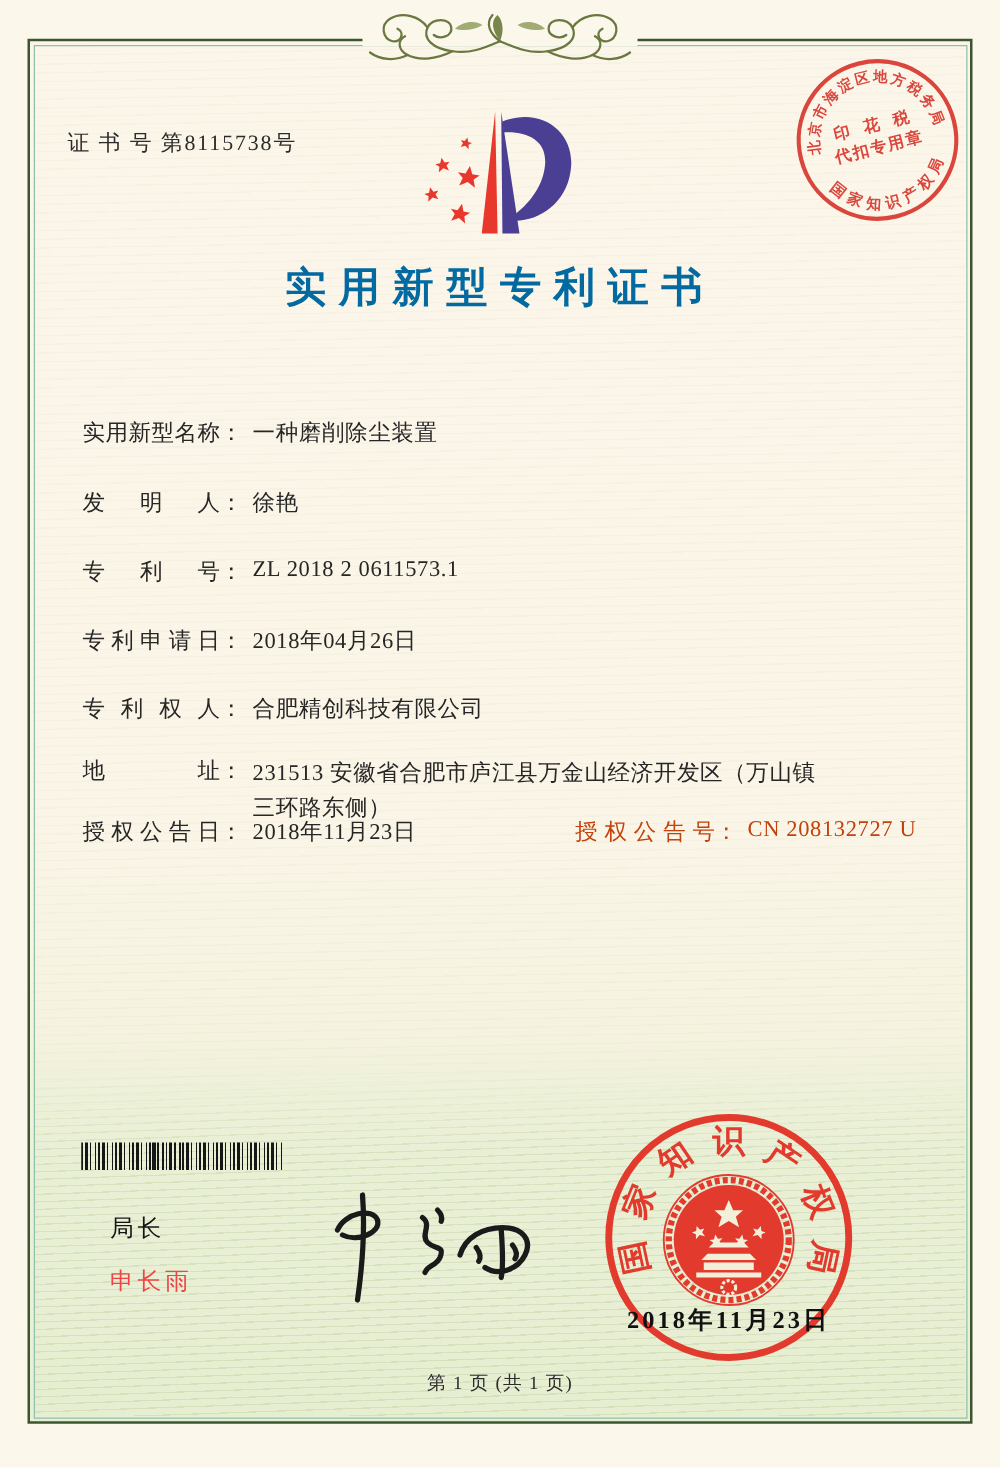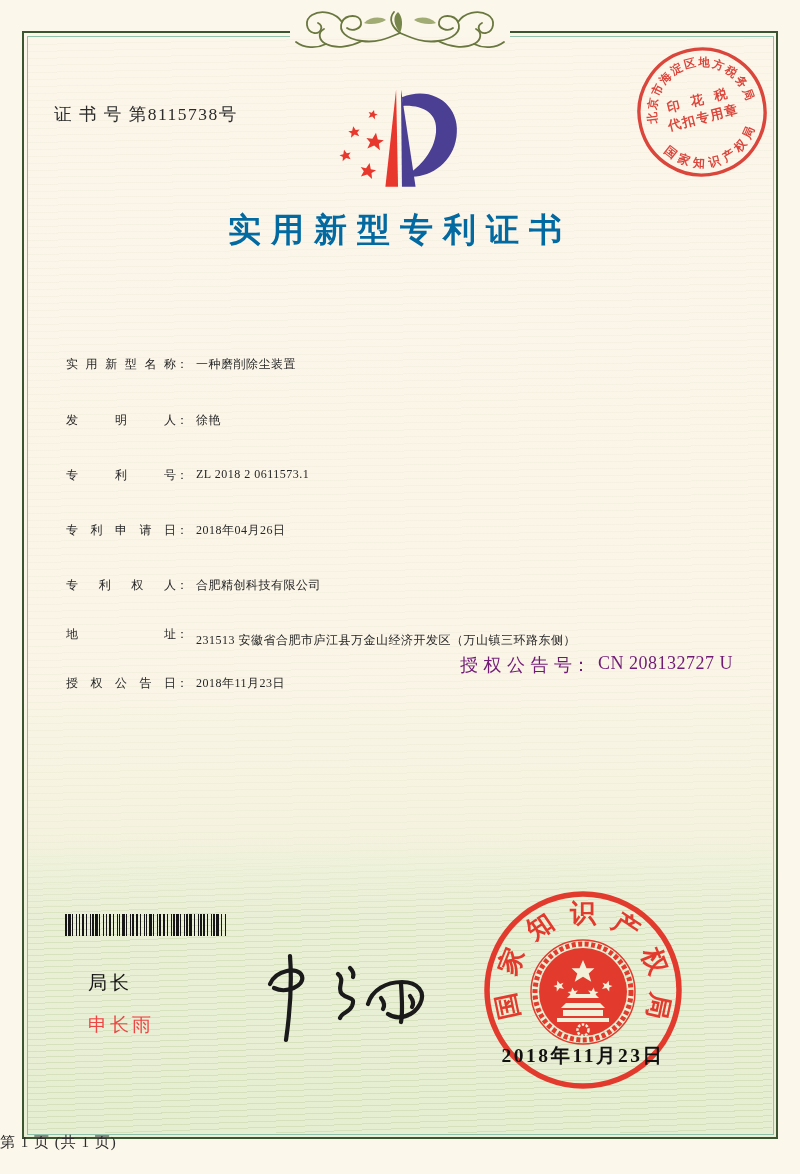--- a/index.html
+++ b/index.html
@@ -26,42 +26,42 @@
     -webkit-mask-image:linear-gradient(180deg,transparent 0,#000 70px);
     mask-image:linear-gradient(180deg,transparent 0,#000 70px);}
   .faint-waves{position:absolute; inset:4px;
     background:repeating-linear-gradient(179deg,rgba(160,175,120,.06) 0 1px,rgba(160,175,120,0) 1px 7px);}
   .ornament{position:absolute; left:280px; top:3px; width:240px; height:56px;}
   .cert-no{position:absolute; left:54px; top:102px; font-size:17.5px; letter-spacing:1.5px; color:#2b2b2b;}
   .logo{position:absolute; left:327px; top:80px; width:146px; height:120px;}
   .tax-stamp{position:absolute; left:628px; top:38px; width:148px; height:148px; opacity:.92;}
   .title{position:absolute; left:0; top:208px; width:100%; text-align:center;
     font-size:33px; font-weight:700; letter-spacing:10px; color:#0369a1;}
-  .frow{position:absolute; left:66px; display:flex; font-size:12px; color:#262626;margin-top:22px;}
+  .frow{position:absolute; left:66px; display:flex; font-size:18px; color:#262626;}
   .flabel{display:inline-block; width:110px; text-align:justify; text-align-last:justify; white-space:nowrap;}
   .fcolon{margin-right:8px;}
   .fvalue{letter-spacing:.5px;}
   .fvalue.addr{width:455px; line-height:28px;}
-  .grant-no{position:absolute; left:460px; top:653px; display:flex; font-size:18px; color:#701a75;}
+  .grant-no{position:absolute; left:460px; top:653px; display:flex; font-size:18px; color:#c2410c;}
   .grant-no .flabel{width:112px;}
   .body-text{position:absolute; left:64px; top:692px; width:684px;
     font-size:17px; line-height:29px; color:#2e2e2e; text-align:justify;}
   .body-text p{margin:0; text-indent:2em;}
   .barcode{position:absolute; left:65px; top:914px; width:162px; height:22px;
     background:repeating-linear-gradient(90deg,#161616 0 1.5px,transparent 1.5px 3px,#161616 3px 5.5px,transparent 5.5px 7px,#161616 7px 8px,transparent 8px 11px,#161616 11px 12px,transparent 12px 13.5px);}
   .director-label{position:absolute; left:88px; top:970px; font-size:19px; letter-spacing:3px;
     font-family:"Liberation Sans","DejaVu Sans",sans-serif; color:#141414;}
   .director-name{position:absolute; left:88px; top:1012px; font-size:19px; letter-spacing:3px;
     font-family:"Liberation Sans","DejaVu Sans",sans-serif; color:#ef4444;}
   .signature{position:absolute; left:250px; top:942px; width:185px; height:108px;}
   .seal{position:absolute; left:477px; top:884px; width:212px; height:212px;}
   .seal-date{position:absolute; left:488px; top:1042px; width:190px; text-align:center;
     font-size:19.5px; font-weight:600; letter-spacing:2.5px; color:#111; z-index:5;}
-  .footer{position:absolute; left:0; top:1097px; width:100%; 
-    font-size:15px; color:#2c2c2c; letter-spacing:1px;margin-top:36px;}
+  .footer{position:absolute; left:0; top:1097px; width:100%; text-align:center;
+    font-size:15px; color:#2c2c2c; letter-spacing:1px;}
   .sig-path{stroke:#1a1a1a; stroke-width:4.2; fill:none; stroke-linecap:round; stroke-linejoin:round;}
   .orn-path{stroke:#6a7840; stroke-width:1.8; fill:none; stroke-linecap:round;}
   .ring-char{font-family:"Liberation Serif","DejaVu Serif",serif;}
 </style>
 </head>
 <body>
 
 <div class="page">
 
   <div class="frame">

